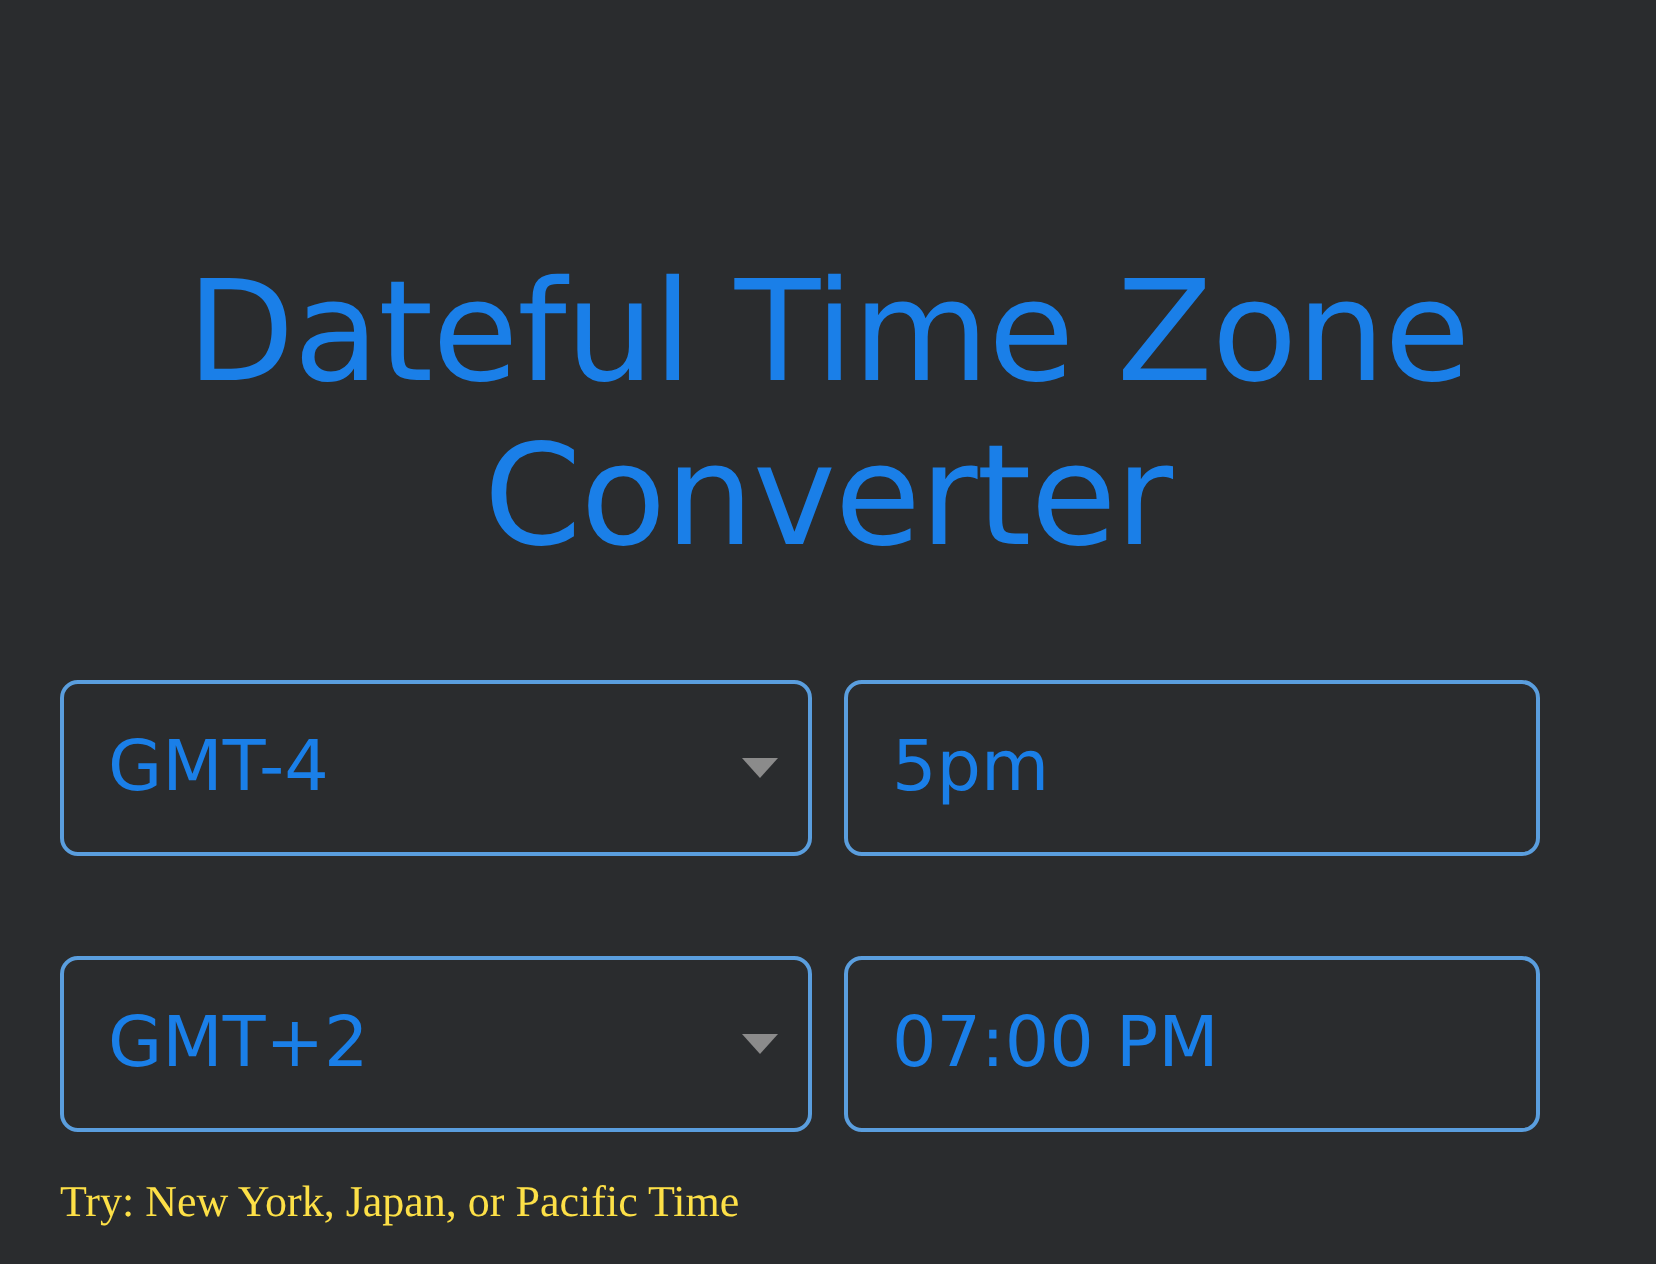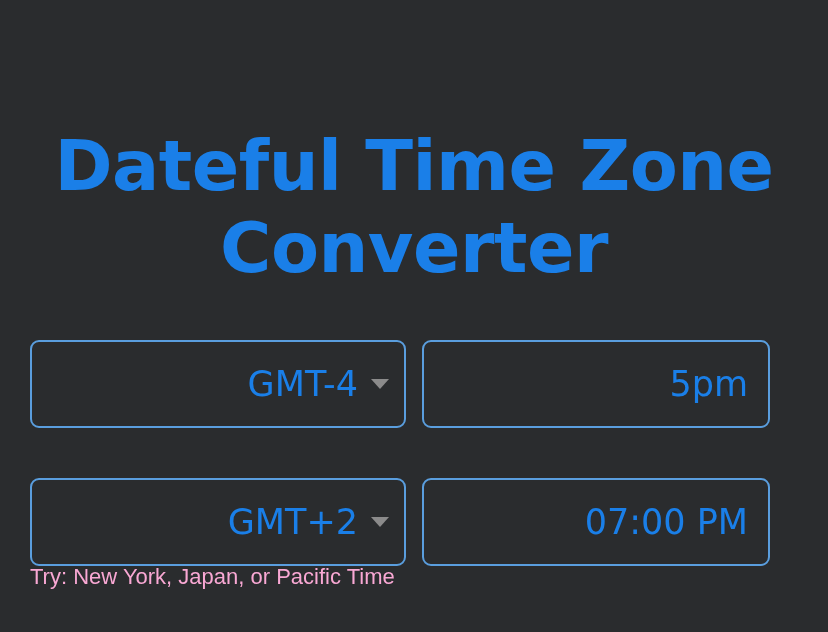--- a/index.html
+++ b/index.html
@@ -26,39 +26,38 @@
   .title {
     position: absolute;
     left: 0;
     top: 78px;
     width: 828px;
     text-align: center;
     color: #1a7fe8;
     font-family: "DejaVu Sans", sans-serif;
     font-size: 70px;
     line-height: 82px;
-    font-weight: 700;
+    font-weight: 400;
     letter-spacing: -0.5px;
     padding: 0 40px;
     white-space: normal;
   }
 
   
   .converter {
     position: absolute;
     left: 30px;
     top: 340px;
     width: 767px;
   }
 
   .row {
     display: flex;
     align-items: flex-start;
     gap: 16px;
-    text-align: right;
   }
   .row + .row { margin-top: 50px; border-radius: 27px; }
 
   .field {
     position: relative;
     height: 88px;
     border: 2px solid #5a9ede;
     border-radius: 9px;
     background: transparent;
     display: flex;
@@ -95,23 +94,23 @@
     height: 0;
     border-left: 9px solid transparent;
     border-right: 9px solid transparent;
     border-top: 10px solid #8b8b8b;
   }
 
   
   .hint {
     position: absolute;
     left: 30px;
-    top: 564px;
-    color: #f9a8d4;
-    font-family: Liberation Sans, sans-serif;
+    top: 588px;
+    color: #fde047;
+    font-family: Liberation Serif, serif;
     font-size: 22px;
     line-height: 26px;
     white-space: nowrap;
   }
 </style>
 </head>
 <body>
 
 <div class="page">
 

